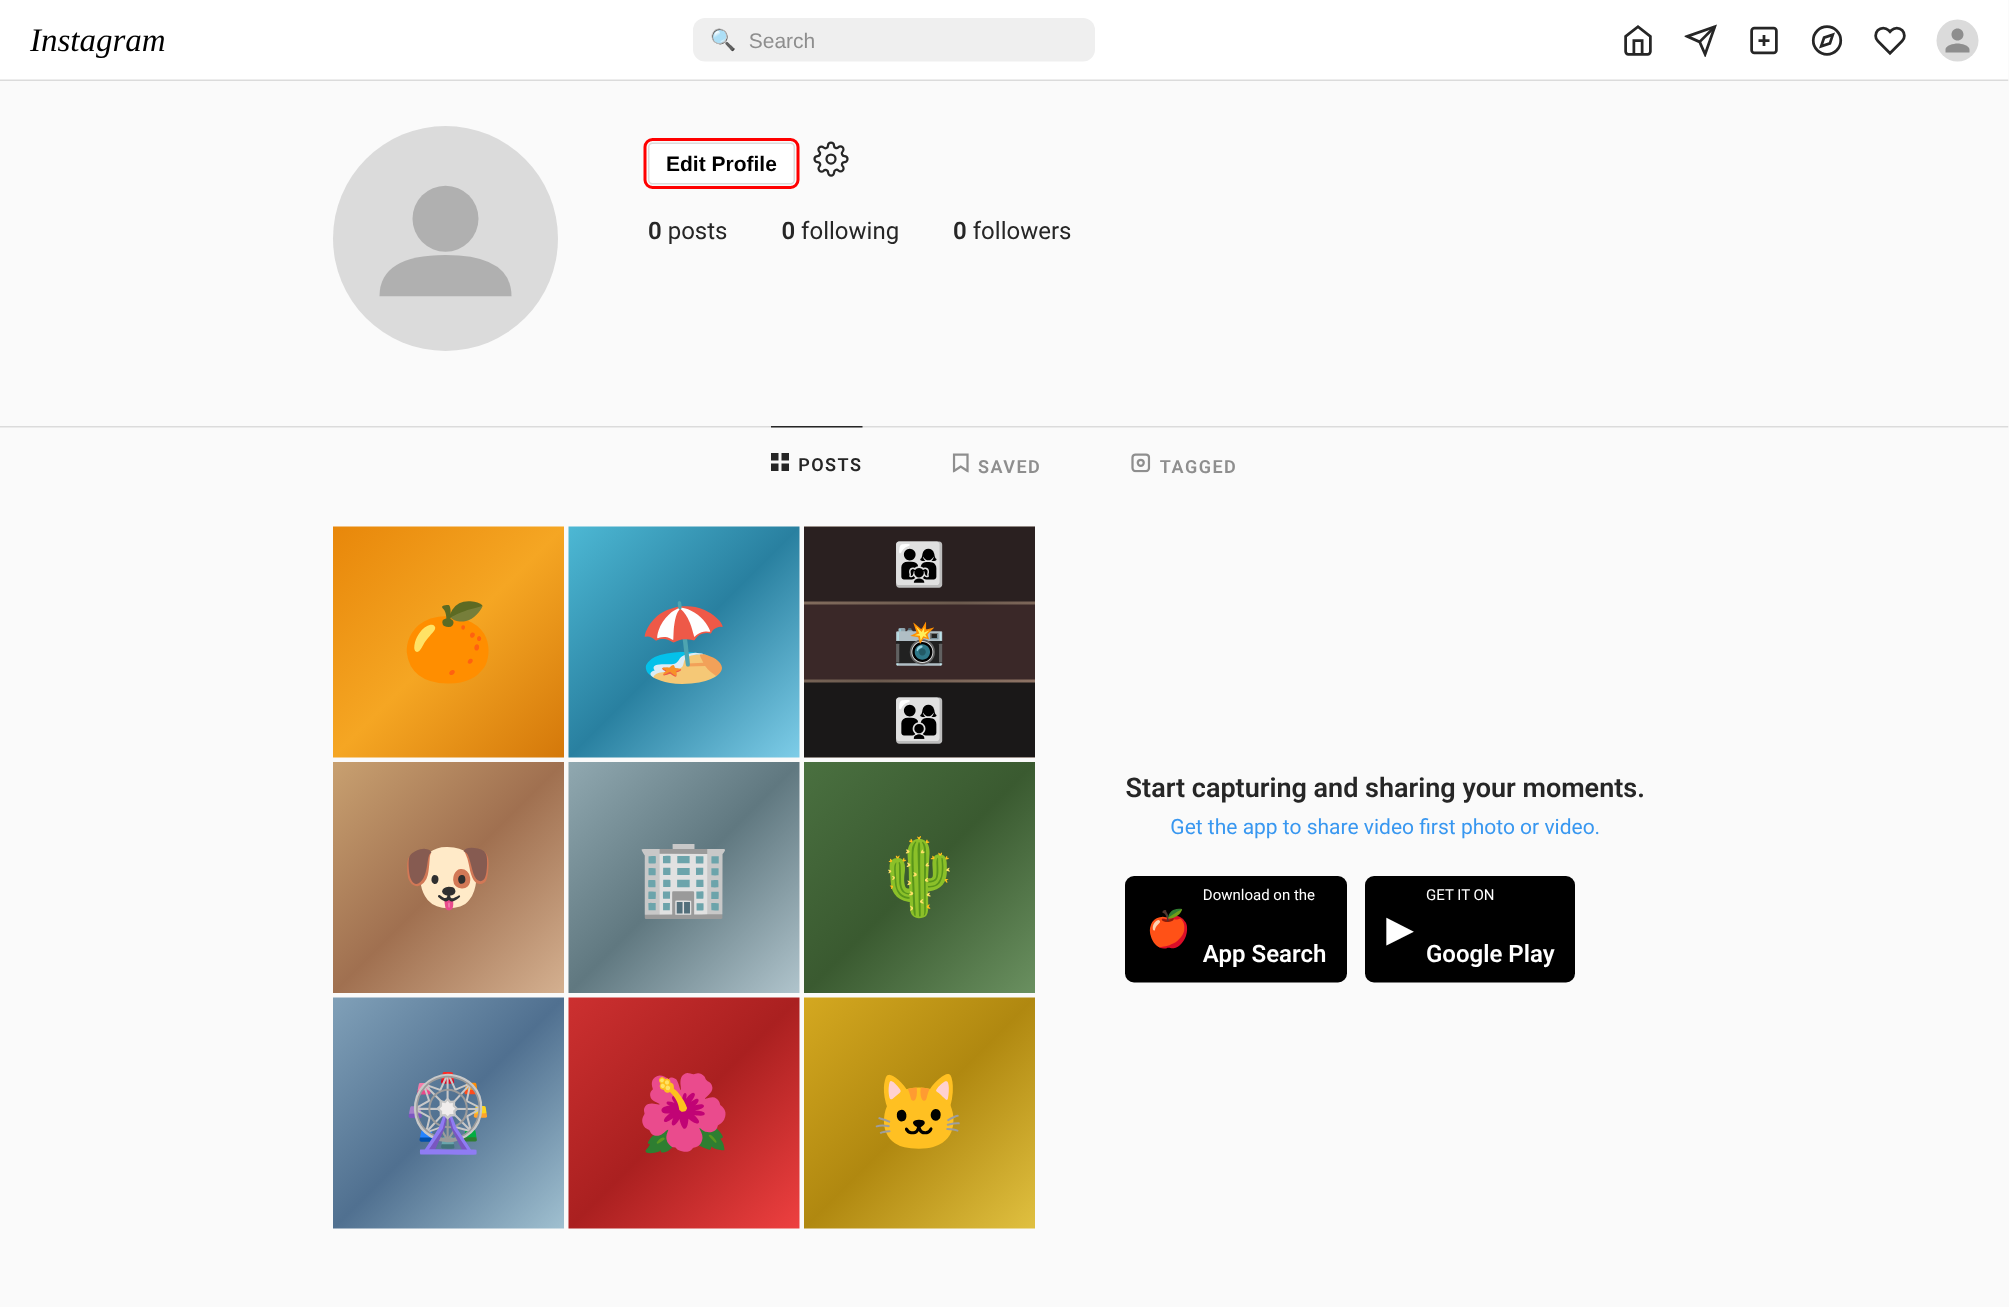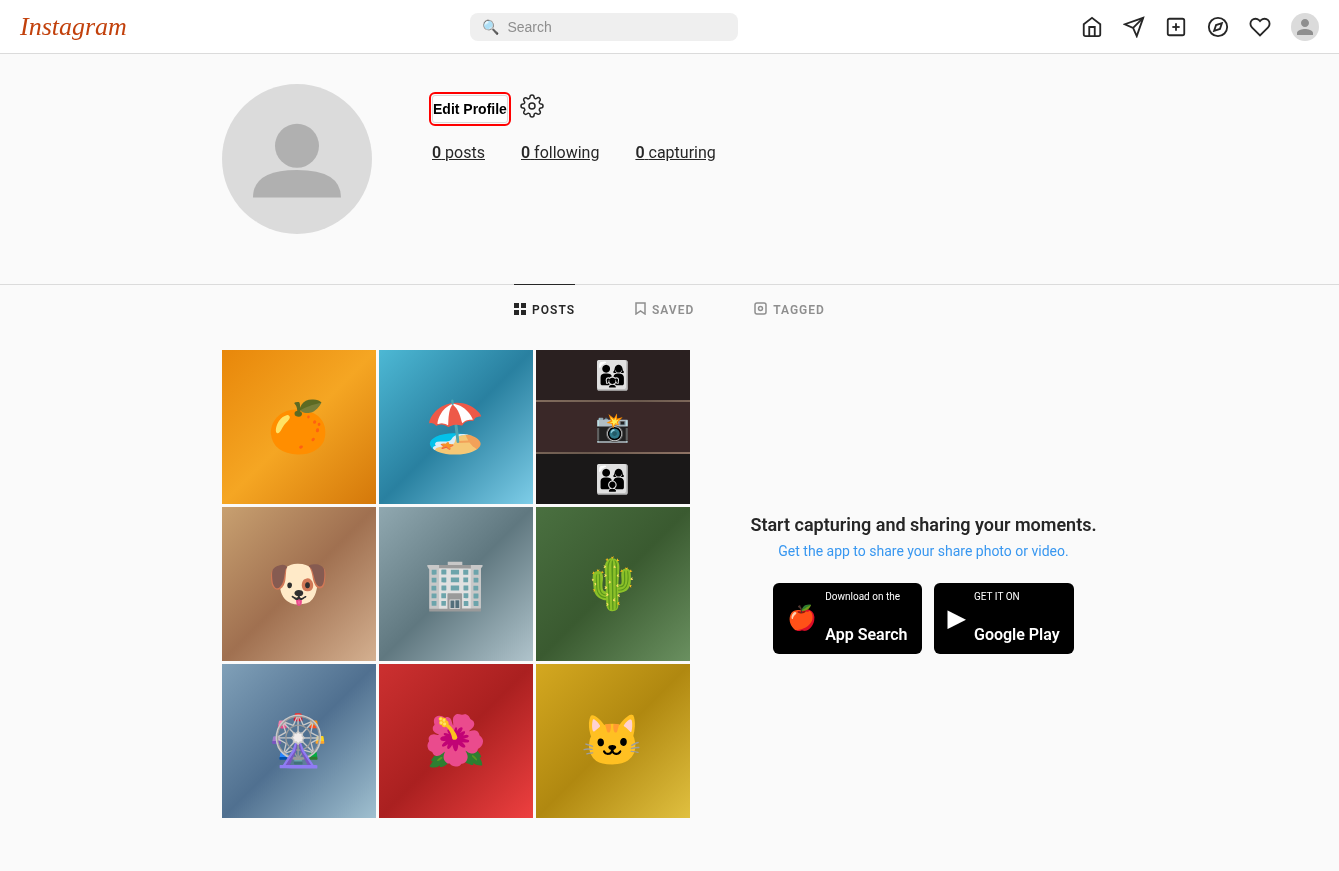--- a/index.html
+++ b/index.html
@@ -14,23 +14,23 @@
       align-items: center;
       justify-content: space-between;
       padding: 0 20px;
       position: sticky;
       top: 0;
       z-index: 100;
     }
     .header-logo {
       font-family: Georgia, 'Times New Roman', serif;
       font-style: italic;
-      font-size: 26px;
+      font-size: 22px;
       font-weight: normal;
-      color: #c2410c;
+      color: #000000;
       cursor: pointer;
     }
     .header-search {
       flex: 1;
       max-width: 268px;
       margin: 0 40px;
     }
     .search-box {
       display: flex;
       align-items: center;
@@ -108,37 +108,36 @@
     }
     .profile-actions {
       display: flex;
       align-items: center;
       gap: 12px;
       margin-bottom: 20px;
     }
     .edit-profile-btn {
       border: 1px solid #dbdbdb;
       background: #fff;
-      padding: 5px 0;
+      padding: 5px 11px;
       font-size: 14px;
       font-weight: 600;
       border-radius: 3px;
       cursor: pointer;
       outline: 2px solid red;
       outline-offset: 1px;
     }
     .settings-icon {
       font-size: 22px;
       cursor: pointer;
       color: #262626;
     }
     .profile-stats {
       display: flex;
       gap: 36px;
-      text-decoration: underline;
     }
     .stat-item {
       font-size: 16px;
     }
     .stat-count {
       font-weight: 600;
     }
 
     
     .profile-divider {
@@ -232,21 +231,20 @@
     }
     .strip-row:nth-child(1) { background: #3a3030; }
     .strip-row:nth-child(2) { background: #4a3a3a; }
     .strip-row:nth-child(3) { background: #2a2020; }
 
     
     .promo-section {
       flex: 1;
       display: flex;
       flex-direction: column;
-      align-items: center;
       justify-content: center;
       text-align: center;
       padding: 40px 20px;
     }
     .promo-title {
       font-size: 18px;
       font-weight: 600;
       color: #262626;
       margin-bottom: 8px;
     }
@@ -353,21 +351,21 @@
         <span class="stat-item">
           <span class="stat-count">0</span>
           <span>posts</span>
         </span>
         <span class="stat-item">
           <span class="stat-count">0</span>
           <span>following</span>
         </span>
         <span class="stat-item">
           <span class="stat-count">0</span>
-          <span>capturing</span>
+          <span>followers</span>
         </span>
       </div>
     </div>
   </div>
 </div>
 
 <hr class="profile-divider">
 
 <div class="tabs-wrap">
   <div class="tabs">
@@ -415,21 +413,21 @@
     <div class="grid-cell cell-4"></div>
     <div class="grid-cell cell-5"></div>
     <div class="grid-cell cell-6"></div>
     <div class="grid-cell cell-7"></div>
     <div class="grid-cell cell-8"></div>
     <div class="grid-cell cell-9"></div>
   </div>
 
   <div class="promo-section">
     <div class="promo-title">Start capturing and sharing your moments.</div>
-    <div class="promo-subtitle">Get the app to share your share photo or video.</div>
+    <div class="promo-subtitle">Get the app to share video first photo or video.</div>
     <div class="app-buttons">
       <div class="app-btn">
         <span class="app-btn-icon">🍎</span>
         <div class="app-btn-text">
           <span class="app-btn-small">Download on the</span>
           <span class="app-btn-large">App Search</span>
         </div>
       </div>
       <div class="app-btn">
         <span class="app-btn-icon">▶</span>

